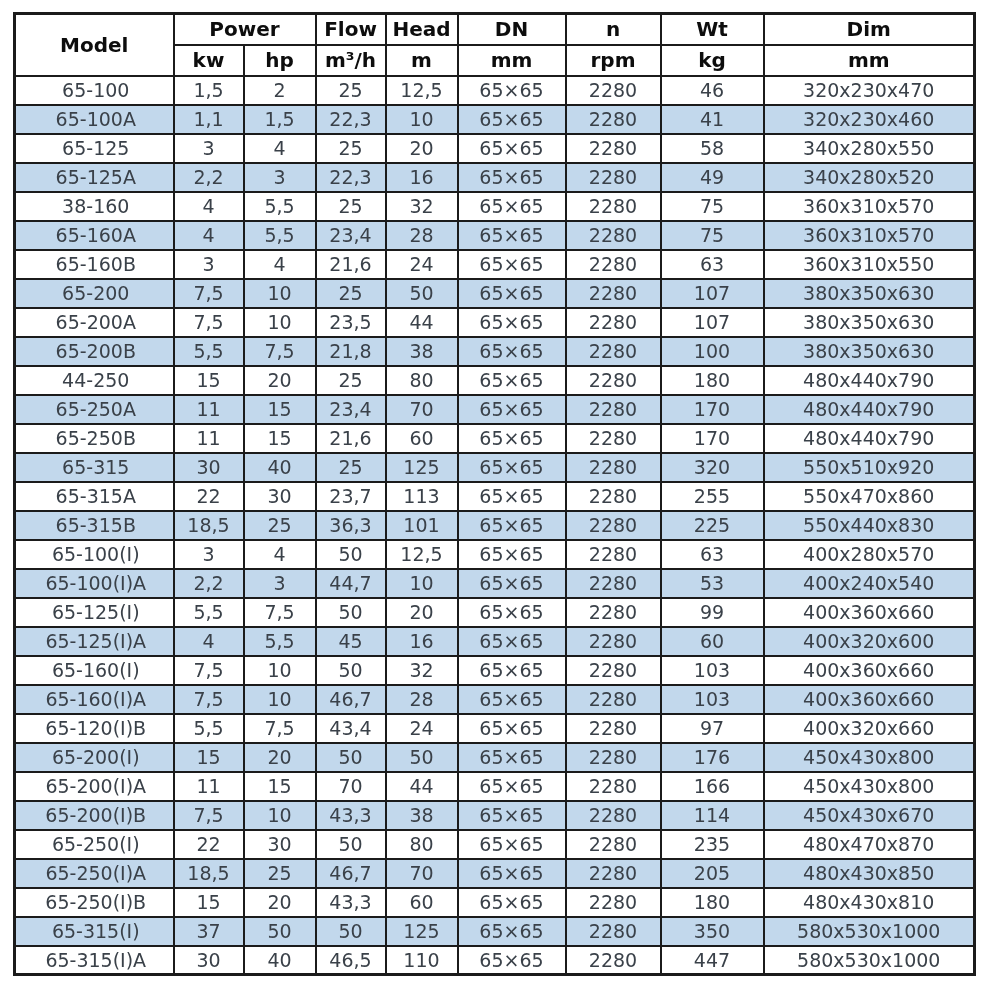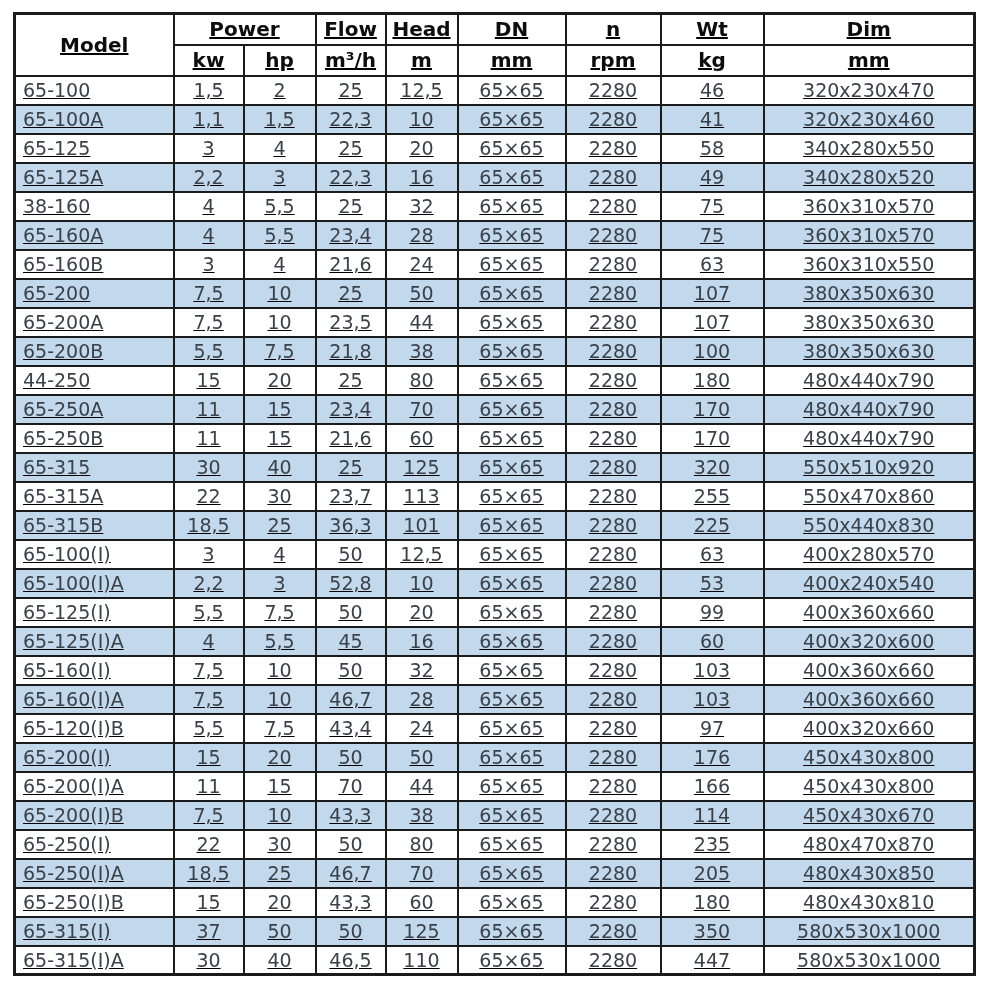--- a/index.html
+++ b/index.html
@@ -17,21 +17,20 @@
     font-family:"DejaVu Sans","Liberation Sans",sans-serif;
     position:relative;
   }
   table.spec{
     position:absolute;
     left:13px;top:12px;
     width:960px;
     border-collapse:collapse;
     table-layout:fixed;
     border:3px solid var(--border);
-    text-decoration:underline;
   }
   table.spec th, table.spec td{
     border:2px solid var(--border);
     padding:0 4px;
     overflow:hidden;
     white-space:nowrap;
   }
   thead th{
     color:var(--header-text);
     font-weight:bold;
@@ -41,21 +40,21 @@
     background:var(--bg);
   }
   tbody td{
     color:var(--text);
     font-size:19px;
     text-align:center;
     height:29px;
     background:var(--bg);
   }
   tbody td.model-cell{
-    text-align:left;
+    text-align:center;
     padding-left:7px;
   }
   tbody tr.alt td{
     background:var(--row-alt);
   }
   col.c-model{width:159px;}
   col.c-kw{width:70px;}
   col.c-hp{width:72px;}
   col.c-flow{width:70px;}
   col.c-head{width:72px;}
@@ -286,21 +285,21 @@
     <td>12,5</td>
     <td>65×65</td>
     <td>2280</td>
     <td>63</td>
     <td>400x280x570</td>
   </tr>
       <tr class="alt">
     <td class="model-cell">65-100(I)A</td>
     <td>2,2</td>
     <td>3</td>
-    <td>52,8</td>
+    <td>44,7</td>
     <td>10</td>
     <td>65×65</td>
     <td>2280</td>
     <td>53</td>
     <td>400x240x540</td>
   </tr>
       <tr>
     <td class="model-cell">65-125(I)</td>
     <td>5,5</td>
     <td>7,5</td>

